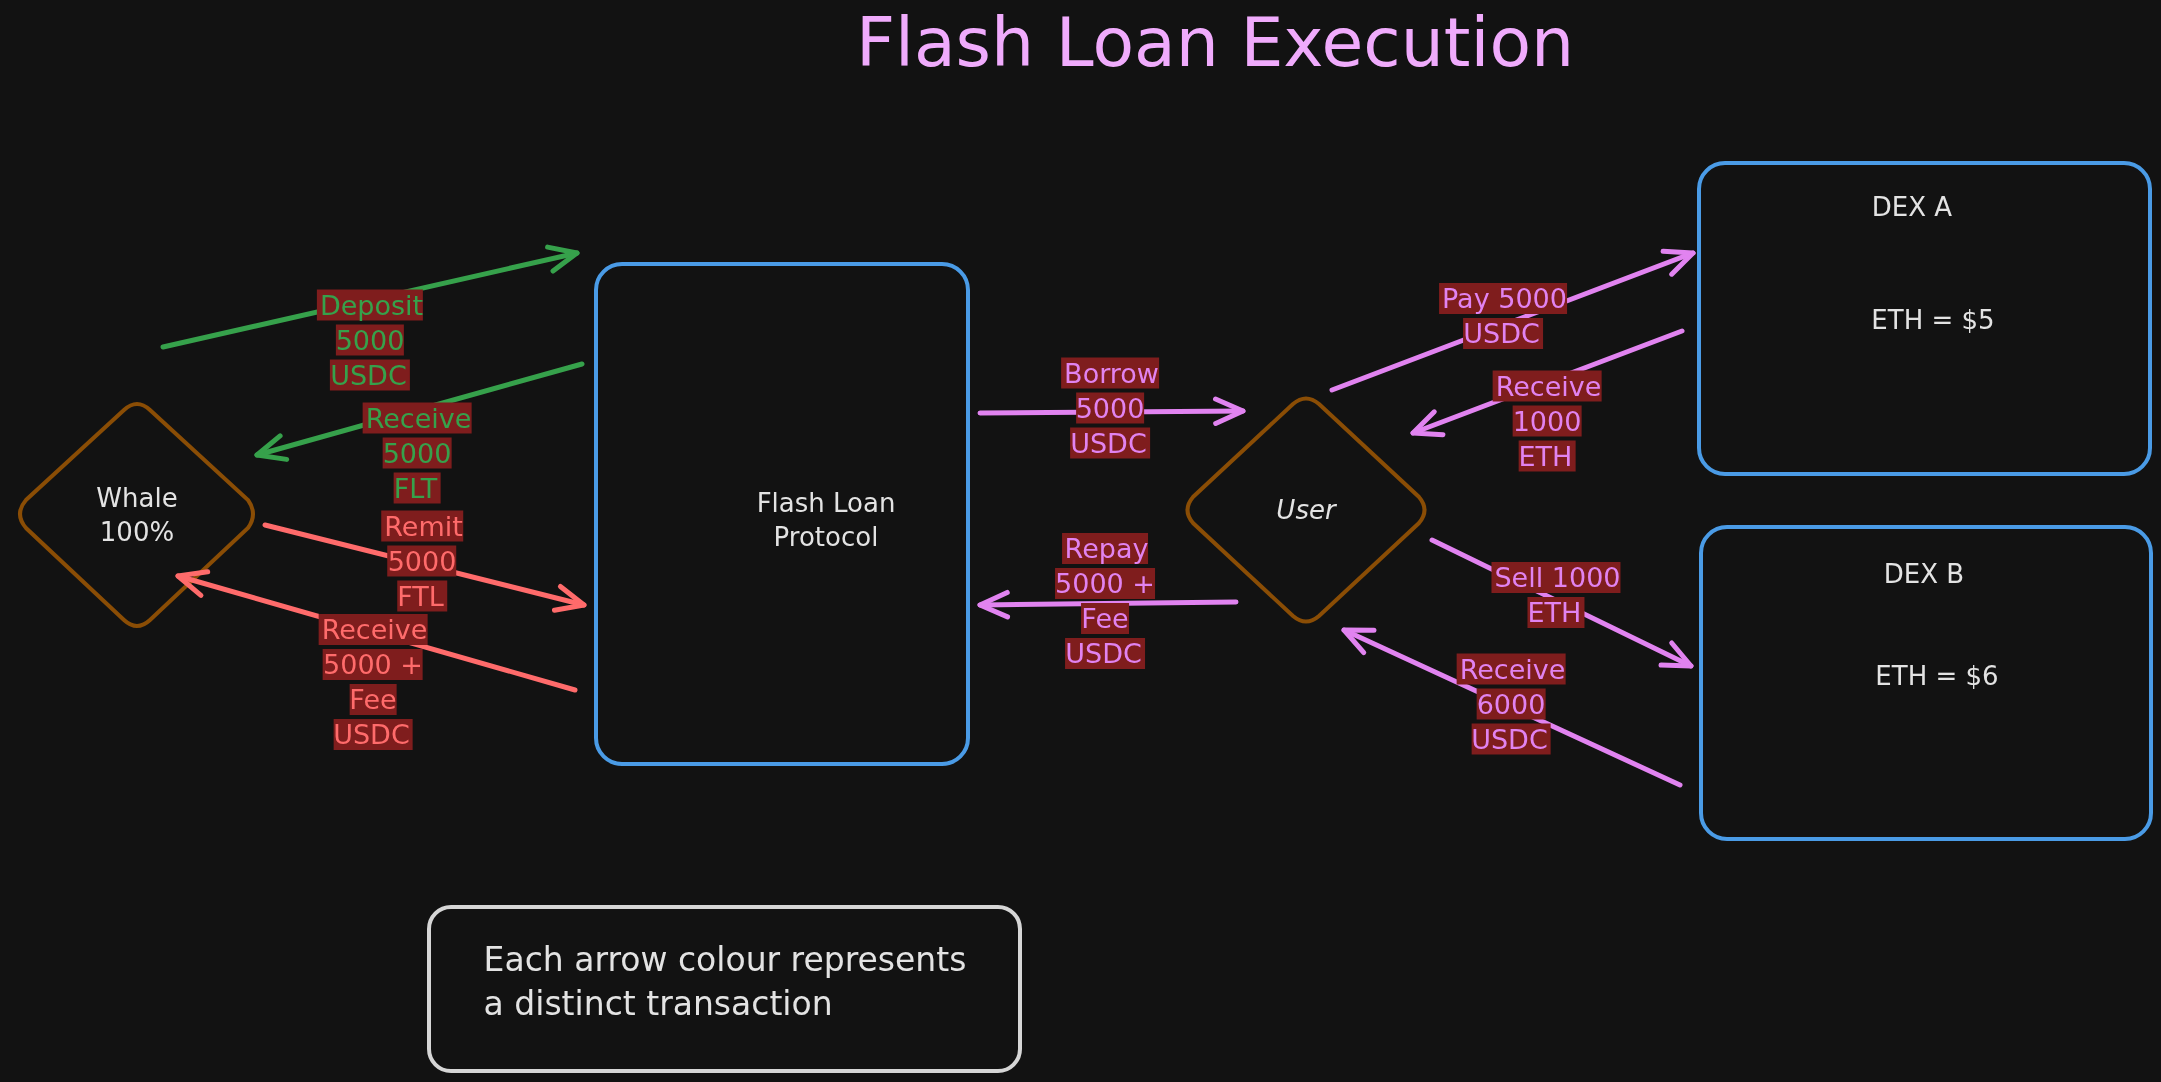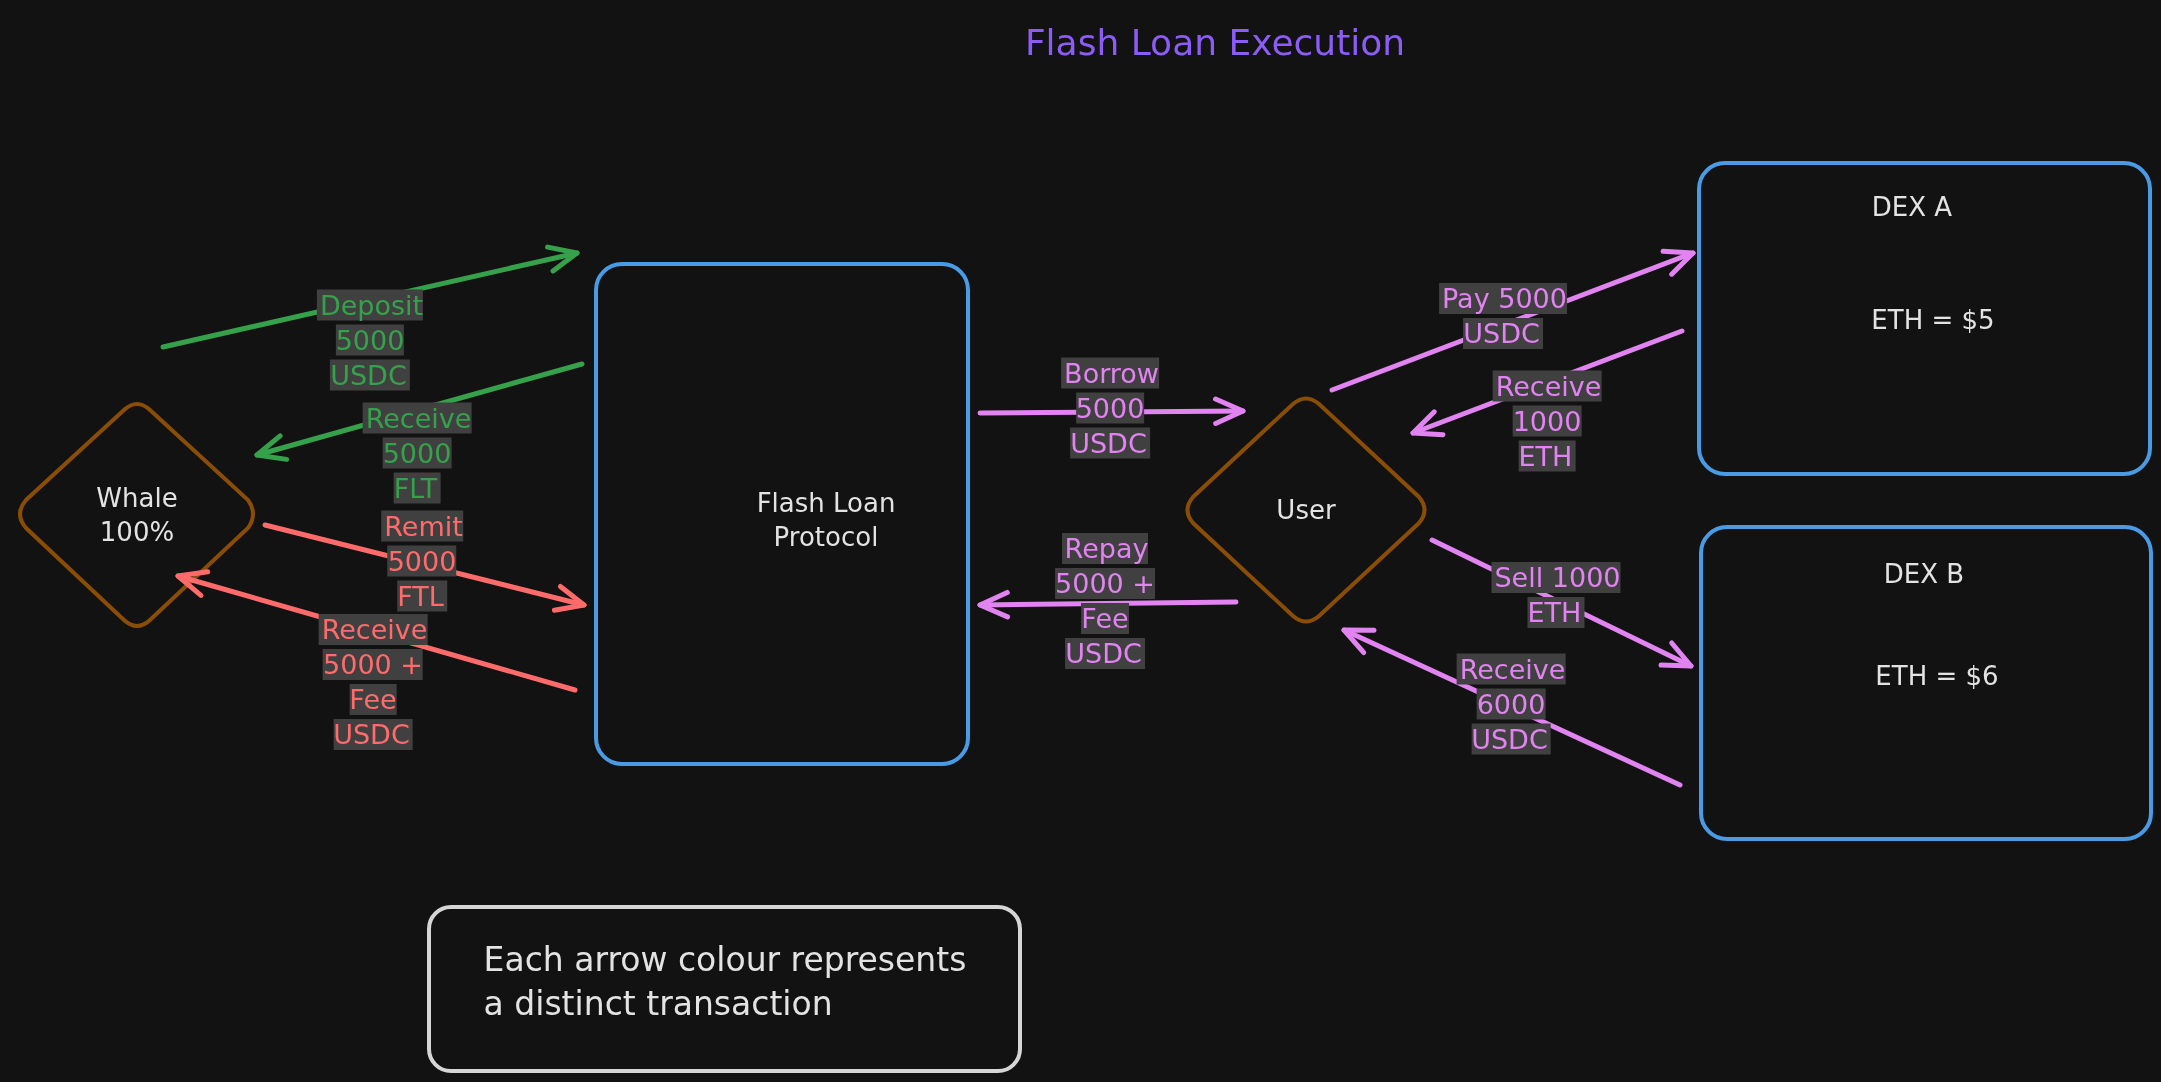--- a/index.html
+++ b/index.html
@@ -1,23 +1,23 @@
 <!DOCTYPE html>
 <html><head>
 <meta charset="utf-8">
 <style>
   html, body { margin:0; padding:0; background:#121212; }
   body { width:2161px; height:1082px; position:relative; overflow:hidden;
          font-family:"DejaVu Sans", sans-serif; color:#dcdcdc; }
   svg#canvas { position:absolute; left:0; top:0; }
   .lbl { position:absolute; text-align:center; font-size:27px; line-height:35px;
          white-space:pre; transform:translate(-50%,-50%); background:transparent; }
-  .lbl span { background:#404040; padding:0 3px; }
+  .lbl span { background:#7f1d1d; padding:0 3px; }
   .title { position:absolute; left:1215px; top:42px; transform:translate(-50%,-50%);
-           font-size:36px; color:#8b5cf6; white-space:nowrap; }
+           font-size:68px; color:#f0abfc; white-space:nowrap; }
   .node-text { position:absolute; transform:translate(-50%,-50%); text-align:center;
                font-size:26px; line-height:34px; color:#e3e3e3; white-space:pre; }
   .legend-text { position:absolute; left:725px; top:982px; transform:translate(-50%,-50%);
                  text-align:left; font-size:33px; line-height:44px; color:#e3e3e3; white-space:pre; }
 </style>
 </head>
 <body>
 
 <svg id="canvas" width="2161" height="1082">
 
@@ -76,21 +76,21 @@
       </g>
     </g>
 </svg>
 
 <div class="title">Flash Loan Execution</div>
 
 <div class="node-text" style="left:137px; top:515px;">Whale
 100%</div>
 <div class="node-text" style="left:786px; top:520px;margin-left:40px;">Flash Loan
 Protocol</div>
-<div class="node-text" style="left:1306px; top:510px;">User</div>
+<div class="node-text" style="left:1306px; top:510px;font-style:italic;">User</div>
 <div class="node-text" style="left:1912px; top:207px;">DEX A</div>
 <div class="node-text" style="left:1913px; top:320px;margin-left:20px;">ETH = $5</div>
 <div class="node-text" style="left:1924px; top:574px;">DEX B</div>
 <div class="node-text" style="left:1937px; top:676px;">ETH = $6</div>
 
 <div class="lbl" style="left:370px; top:340px; color:#36a14b;"><span>Deposit
 5000
 USDC</span></div>
 <div class="lbl" style="left:417px; top:453px; color:#36a14b;"><span>Receive
 5000

